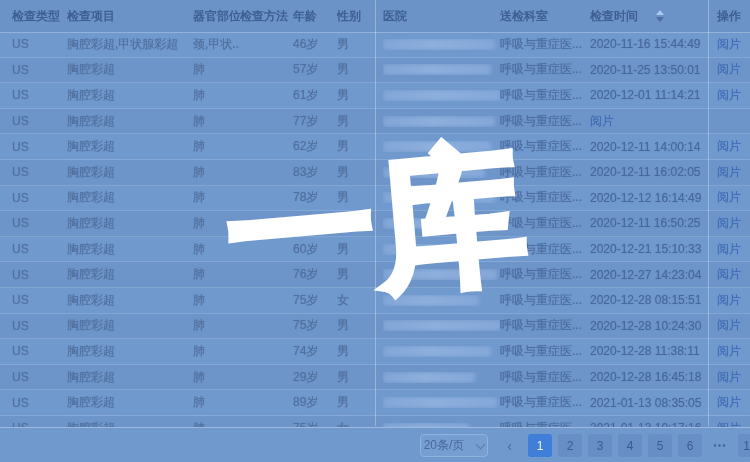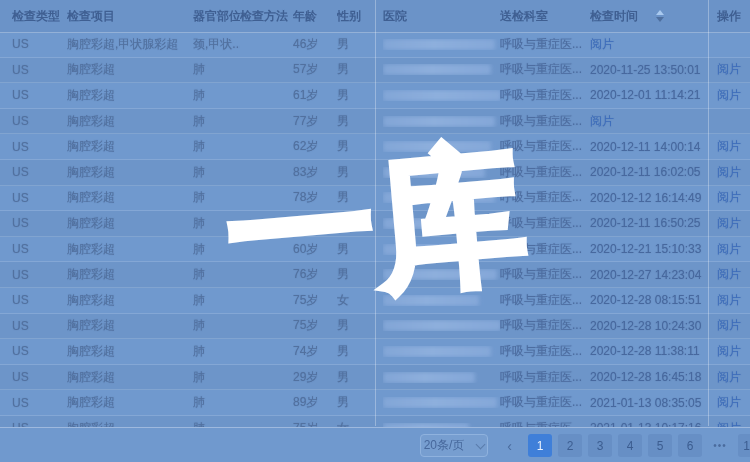--- a/index.html
+++ b/index.html
@@ -110,20 +110,21 @@
       <div class="td">US</div>
       <div class="td">胸腔彩超,甲状腺彩超</div>
       <div class="td">颈,甲状...</div>
       <div class="td"></div>
       <div class="td">46岁</div>
       <div class="td">男</div>
       <div class="td">
         <div class="redacted" style="width: 112px;"></div>
       </div>
       <div class="td dept">呼吸与重症医...</div>
+      <div class="td time">2020-11-16 15:44:49</div>
       <div class="td action">
         <a>阅片</a>
       </div>
     </div>
 
     <div class="row grid">
       <div class="td">US</div>
       <div class="td">胸腔彩超</div>
       <div class="td">肺</div>
       <div class="td"></div>

